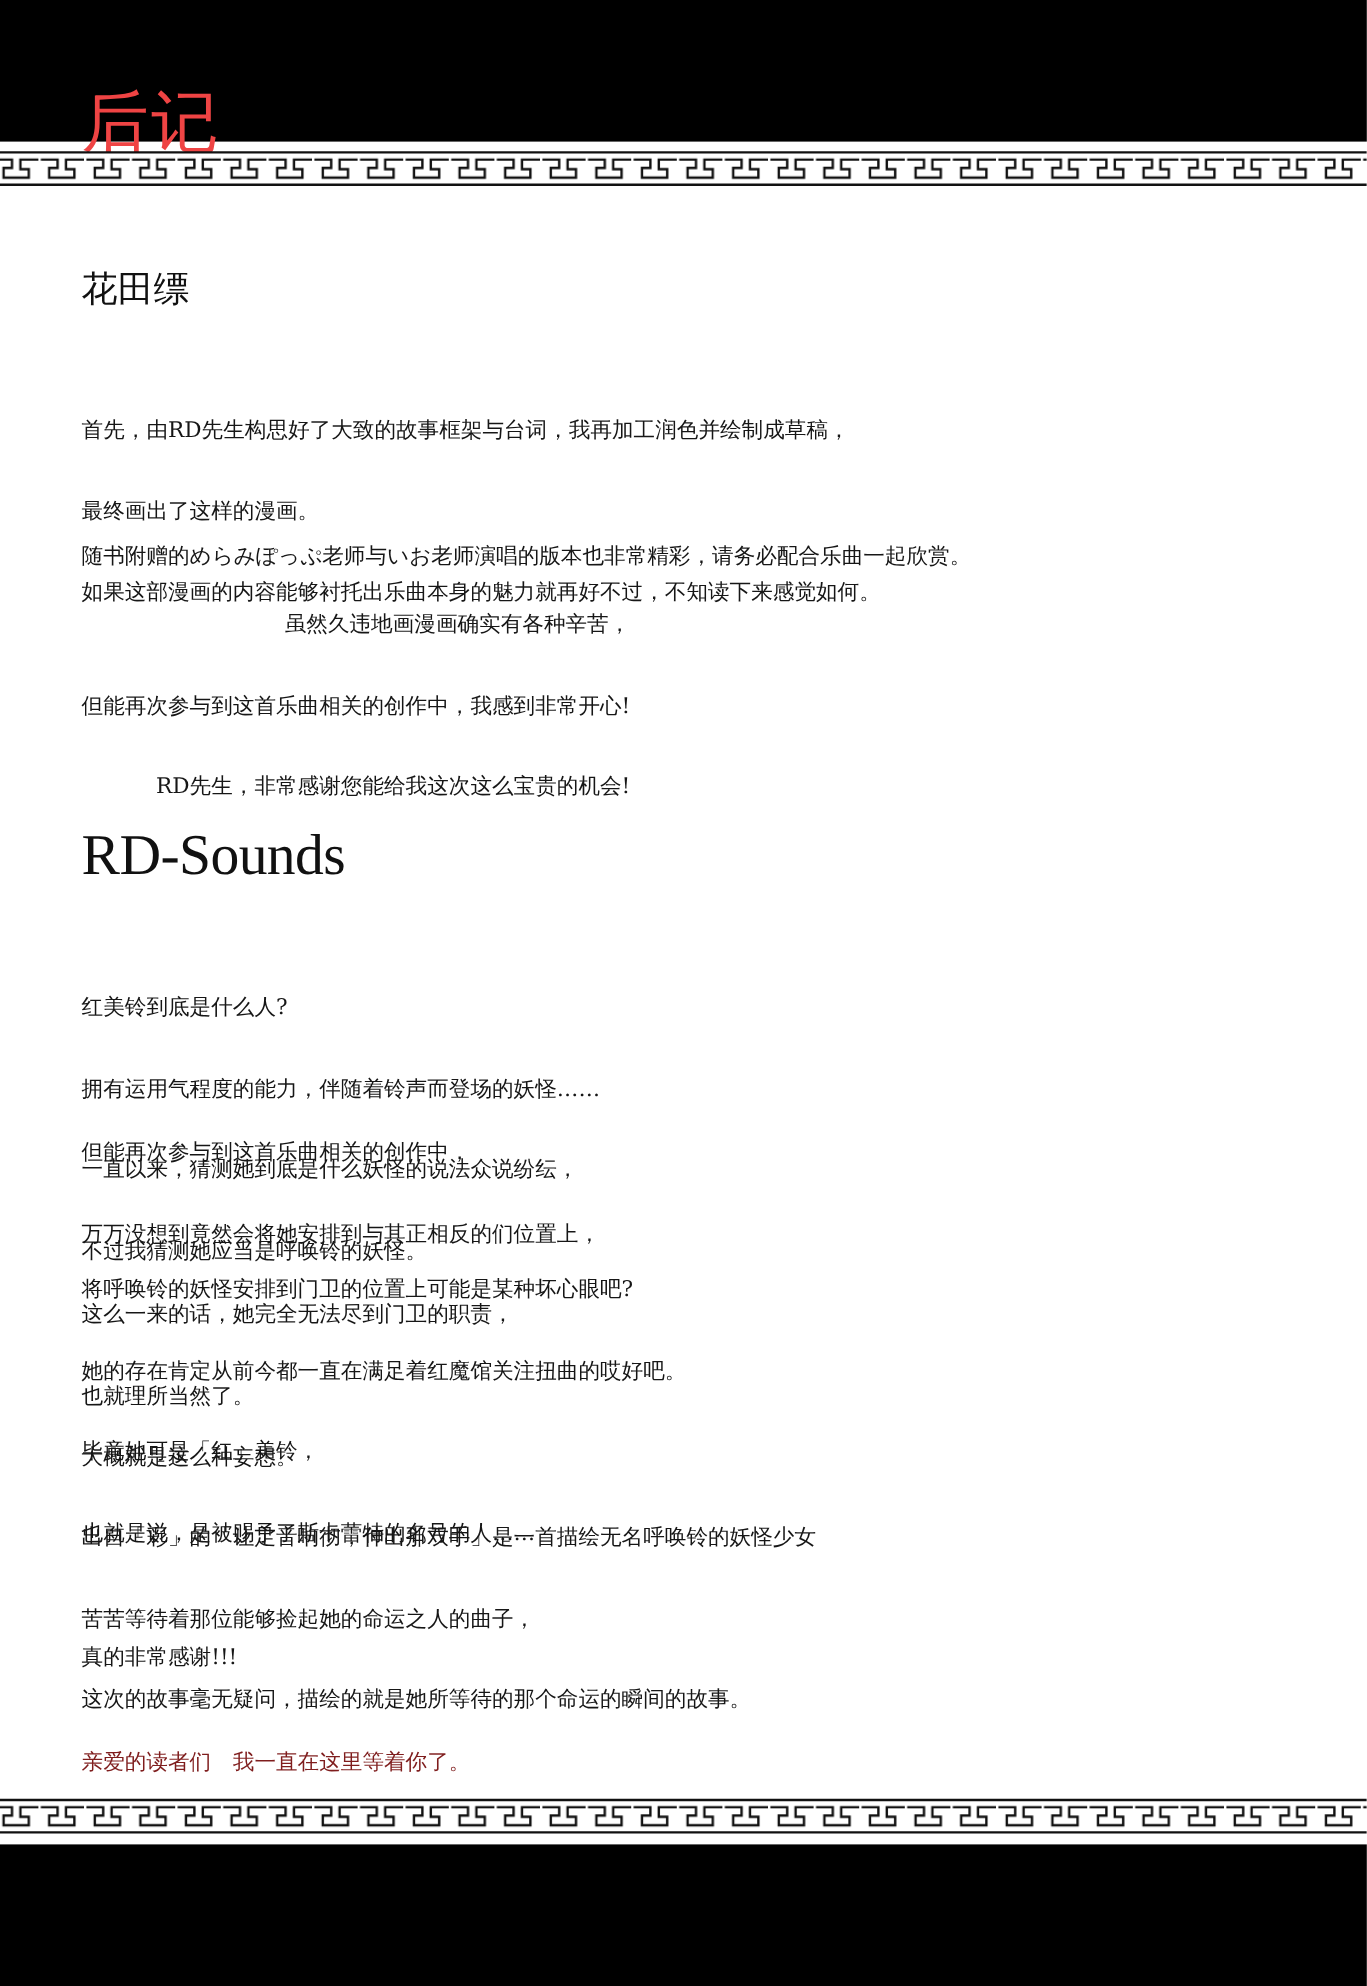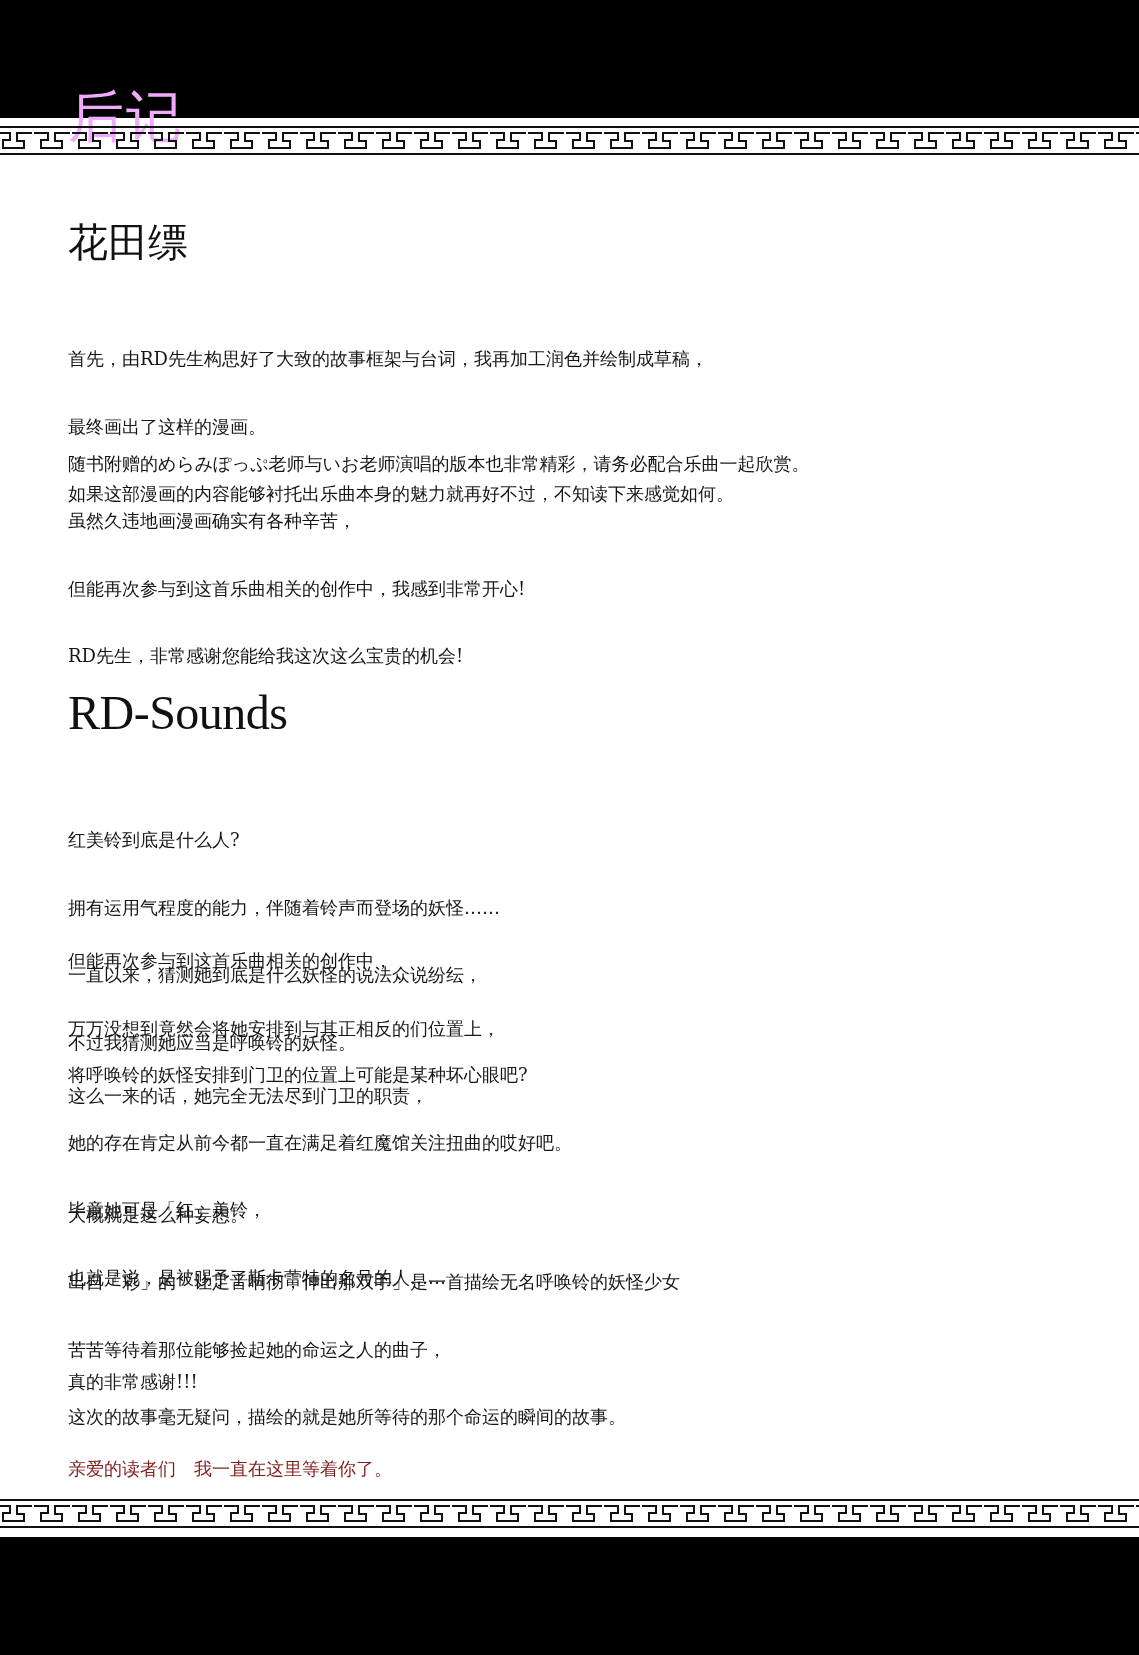--- a/index.html
+++ b/index.html
@@ -16,25 +16,25 @@
       color: #111111;
     }
     .top-band {
       position: absolute;
       left: 0; top: 0;
       width: 1139px; height: 118px;
       background: #000000;
     }
     .page-title {
       position: absolute;
-      left: 68px; top: 44px;
+      left: 68px; top: 30px;
       font-family: "DejaVu Sans", "Liberation Sans", sans-serif;
       font-size: 56px;
       line-height: 70px;
-      color: #f0abfc;
+      color: #ef4444;
       letter-spacing: 2px;
       font-weight: 300;
     }
     .border-strip {
       position: absolute;
       left: 0;
       width: 1139px;
       height: 34px;
     }
     .border-strip svg { display: block; }
@@ -49,21 +49,21 @@
     .section-heading {
       position: absolute;
       left: 68px;
       margin: 0;
       font-weight: normal;
       color: #111111;
     }
     .heading-cjk {
       top: 222px;
       font-family: "DejaVu Sans", "Liberation Sans", sans-serif;
-      font-size: 40px;
+      font-size: 30px;
       line-height: 40px;
     }
     .heading-latin {
       top: 688px;
       font-family: "Liberation Serif", "DejaVu Serif", serif;
       font-size: 48px;
       line-height: 50px;
       letter-spacing: -0.5px;
     }
     .para {
@@ -103,39 +103,40 @@
 <div class="para" style="top:303px;">
   <span class="line">首先，由RD先生构思好了大致的故事框架与台词，我再加工润色并绘制成草稿，</span>
   <span class="line">最终画出了这样的漫画。</span>
   <span class="line">如果这部漫画的内容能够衬托出乐曲本身的魅力就再好不过，不知读下来感觉如何。</span>
 </div>
 
 <div class="para" style="top:408px;">
   <span class="line">随书附赠的めらみぽっぷ老师与いお老师演唱的版本也非常精彩，请务必配合乐曲一起欣赏。</span>
 </div>
 
-<div class="para" style="top:465px;">
+<div class="para" style="top:465px;text-align:right;">
   <span class="line">虽然久违地画漫画确实有各种辛苦，</span>
   <span class="line">但能再次参与到这首乐曲相关的创作中，我感到非常开心!</span>
   <span class="line">RD先生，非常感谢您能给我这次这么宝贵的机会!</span>
 </div>
 
 <h2 class="section-heading heading-latin">RD-Sounds</h2>
 
 <div class="para" style="top:784px;">
   <span class="line">红美铃到底是什么人?</span>
   <span class="line">拥有运用气程度的能力，伴随着铃声而登场的妖怪……</span>
   <span class="line">一直以来，猜测她到底是什么妖怪的说法众说纷纭，</span>
   <span class="line">不过我猜测她应当是呼唤铃的妖怪。</span>
 </div>
 
 <div class="para" style="top:905px;">
   <span class="line">但能再次参与到这首乐曲相关的创作中，</span>
   <span class="line">万万没想到竟然会将她安排到与其正相反的们位置上，</span>
   <span class="line">这么一来的话，她完全无法尽到门卫的职责，</span>
+  <span class="line">也就理所当然了。</span>
 </div>
 
 <div class="para" style="top:1019px;">
   <span class="line">将呼唤铃的妖怪安排到门卫的位置上可能是某种坏心眼吧?</span>
   <span class="line">她的存在肯定从前今都一直在满足着红魔馆关注扭曲的哎好吧。</span>
   <span class="line">毕竟她可是「红」美铃，</span>
   <span class="line">也就是说，是被赐予了斯卡蕾特的名号的人……</span>
 </div>
 
 <div class="para" style="top:1159px;">

